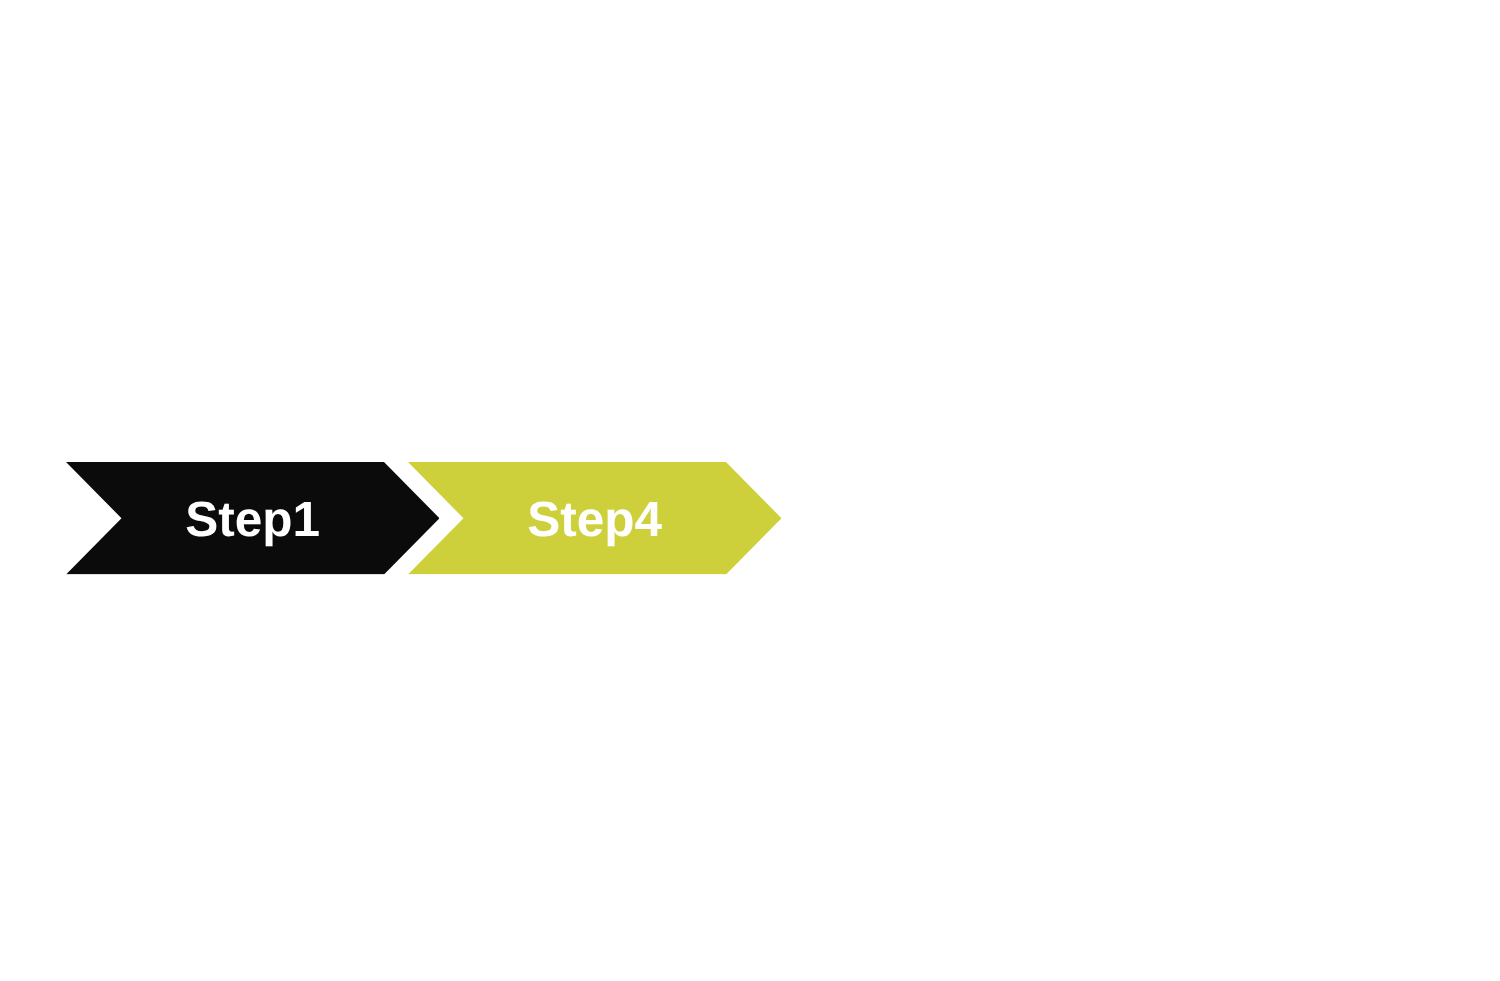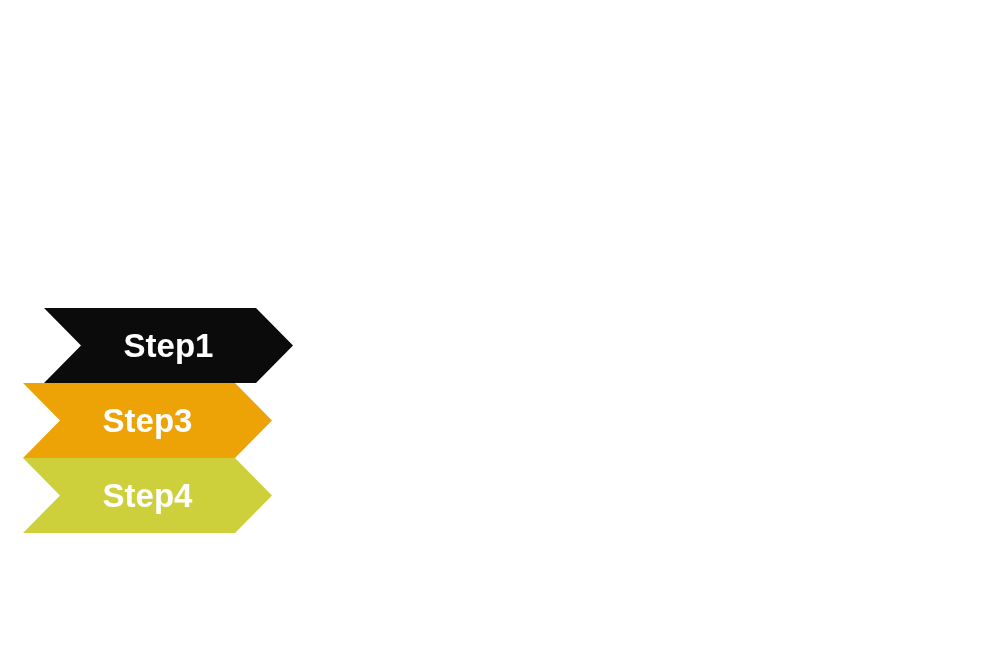--- a/index.html
+++ b/index.html
@@ -13,21 +13,20 @@
     height: 654px;
     background: #ffffff;
     overflow: hidden;
     font-family: "Liberation Sans", sans-serif;
   }
   .chevron-row {
     position: absolute;
     left: 44px;
     top: 308px;
     display: flex;
-    flex-direction: column;
   }
   .chevron {
     width: 249px;
     height: 75px;
     display: flex;
     align-items: center;
     justify-content: center;
     clip-path: polygon(
       0% 0%,
       calc(100% - 37px) 0%,
@@ -54,22 +53,19 @@
 <body>
 
 <div class="canvas" style="background-color: rgb(255, 255, 255);">
   <div class="chevron-row">
 
     <div class="chevron" style="background-color: rgb(11, 11, 11);">
       <span class="chevron-label" style="color: rgb(255, 255, 255);">Step1</span>
     </div>
 
 
-    <div class="chevron" style="background-color: rgb(237, 162, 6);">
-      <span class="chevron-label" style="color: rgb(255, 255, 255);">Step3</span>
-    </div>
 
     <div class="chevron" style="background-color: rgb(205, 208, 58);">
       <span class="chevron-label" style="color: rgb(255, 255, 255);">Step4</span>
     </div>
 
   </div>
 </div>
 
 </body></html>

